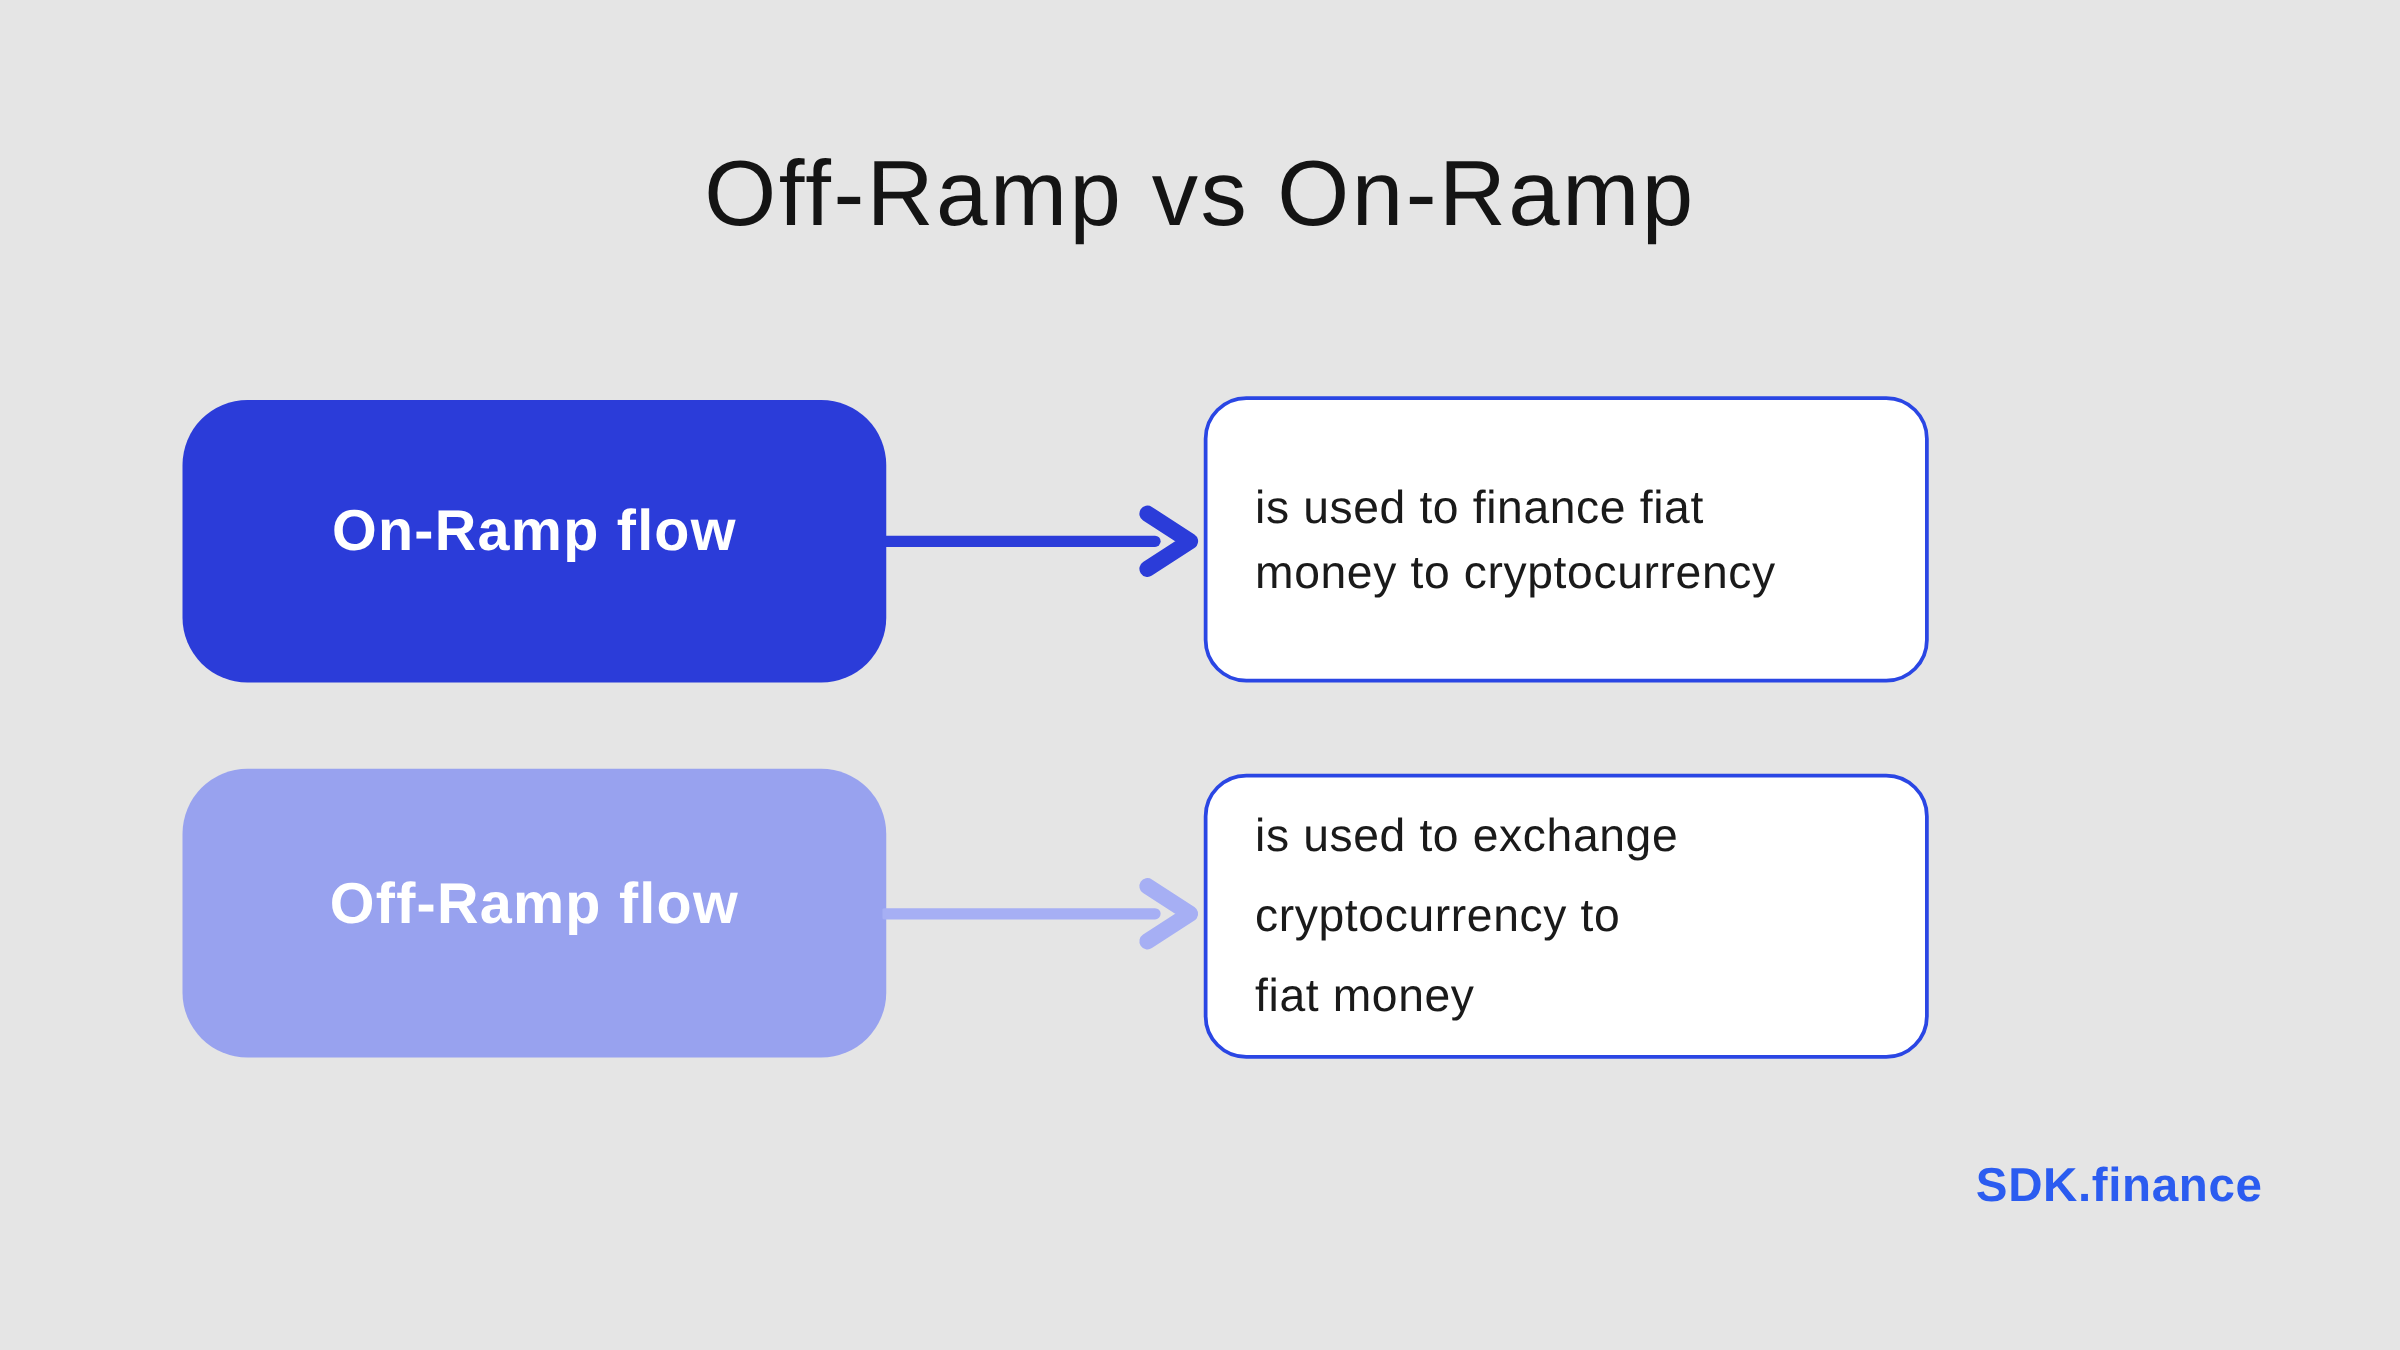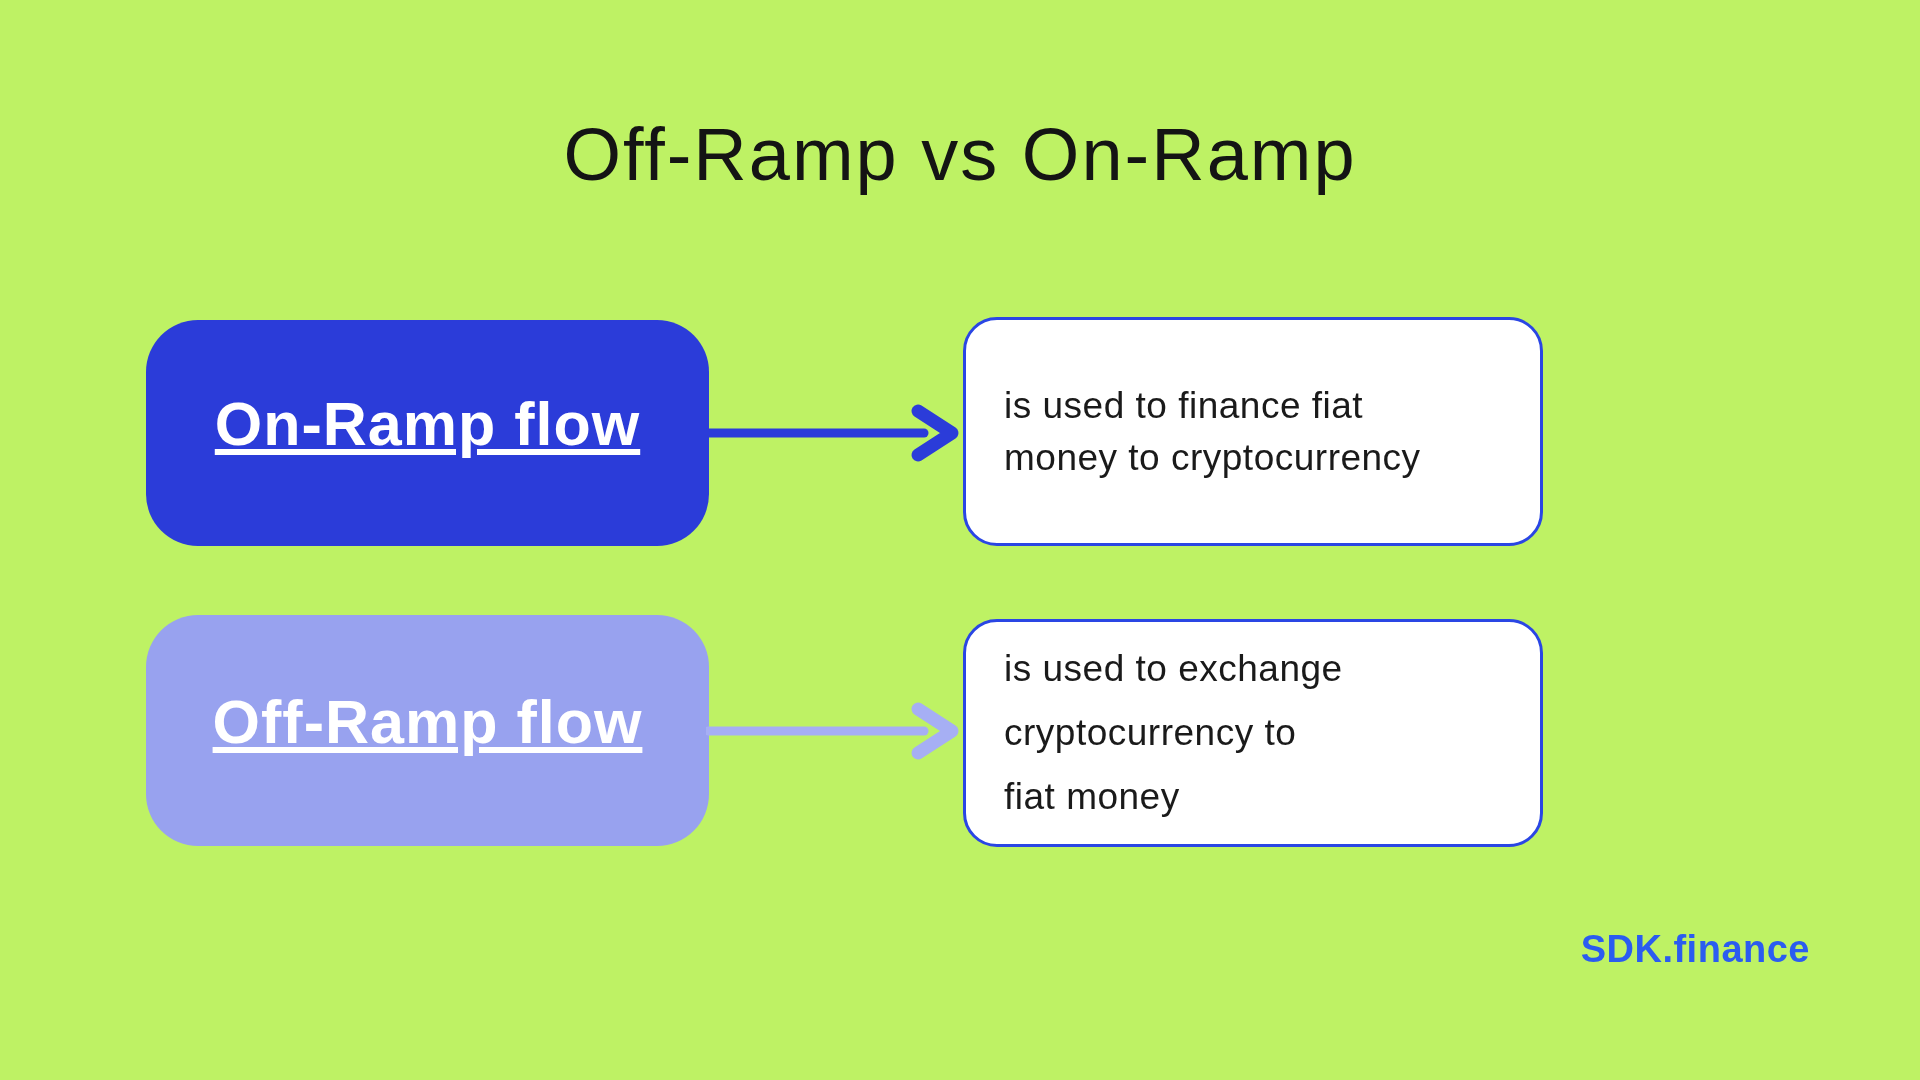--- a/index.html
+++ b/index.html
@@ -3,21 +3,21 @@
 <meta charset="utf-8">
 <style>
   * { margin: 0; padding: 0; box-sizing: border-box; }
   html, body { background: #ffffff; }
   body { font-family: "Liberation Sans", sans-serif; }
 
   .canvas {
     position: relative;
     width: 1920px;
     height: 1080px;
-    background: #bef264;
+    background: #e5e5e5;
     overflow: hidden;
   }
 
   .title {
     position: absolute;
     top: 112px;
     left: 0;
     width: 100%;
     text-align: center;
     font-size: 74px;
@@ -30,25 +30,24 @@
     position: absolute;
     left: 146px;
     width: 563px;
     border-radius: 52px;
     display: flex;
     align-items: center;
     justify-content: center;
   }
   .flow-box .flow-label {
     color: #ffffff;
-    font-size: 61px;
+    font-size: 46px;
     font-weight: 700;
     letter-spacing: 1px;
     margin-top: -18px;
-    text-decoration: underline;
   }
   .flow-box.on-ramp  { top: 320px; height: 226px; background: #2B3CD9; }
   .flow-box.off-ramp { top: 615px; height: 231px; background: #98A2EF; }
 
   .arrow {
     position: absolute;
     left: 706px;
     width: 260px;
     height: 64px;
   }

